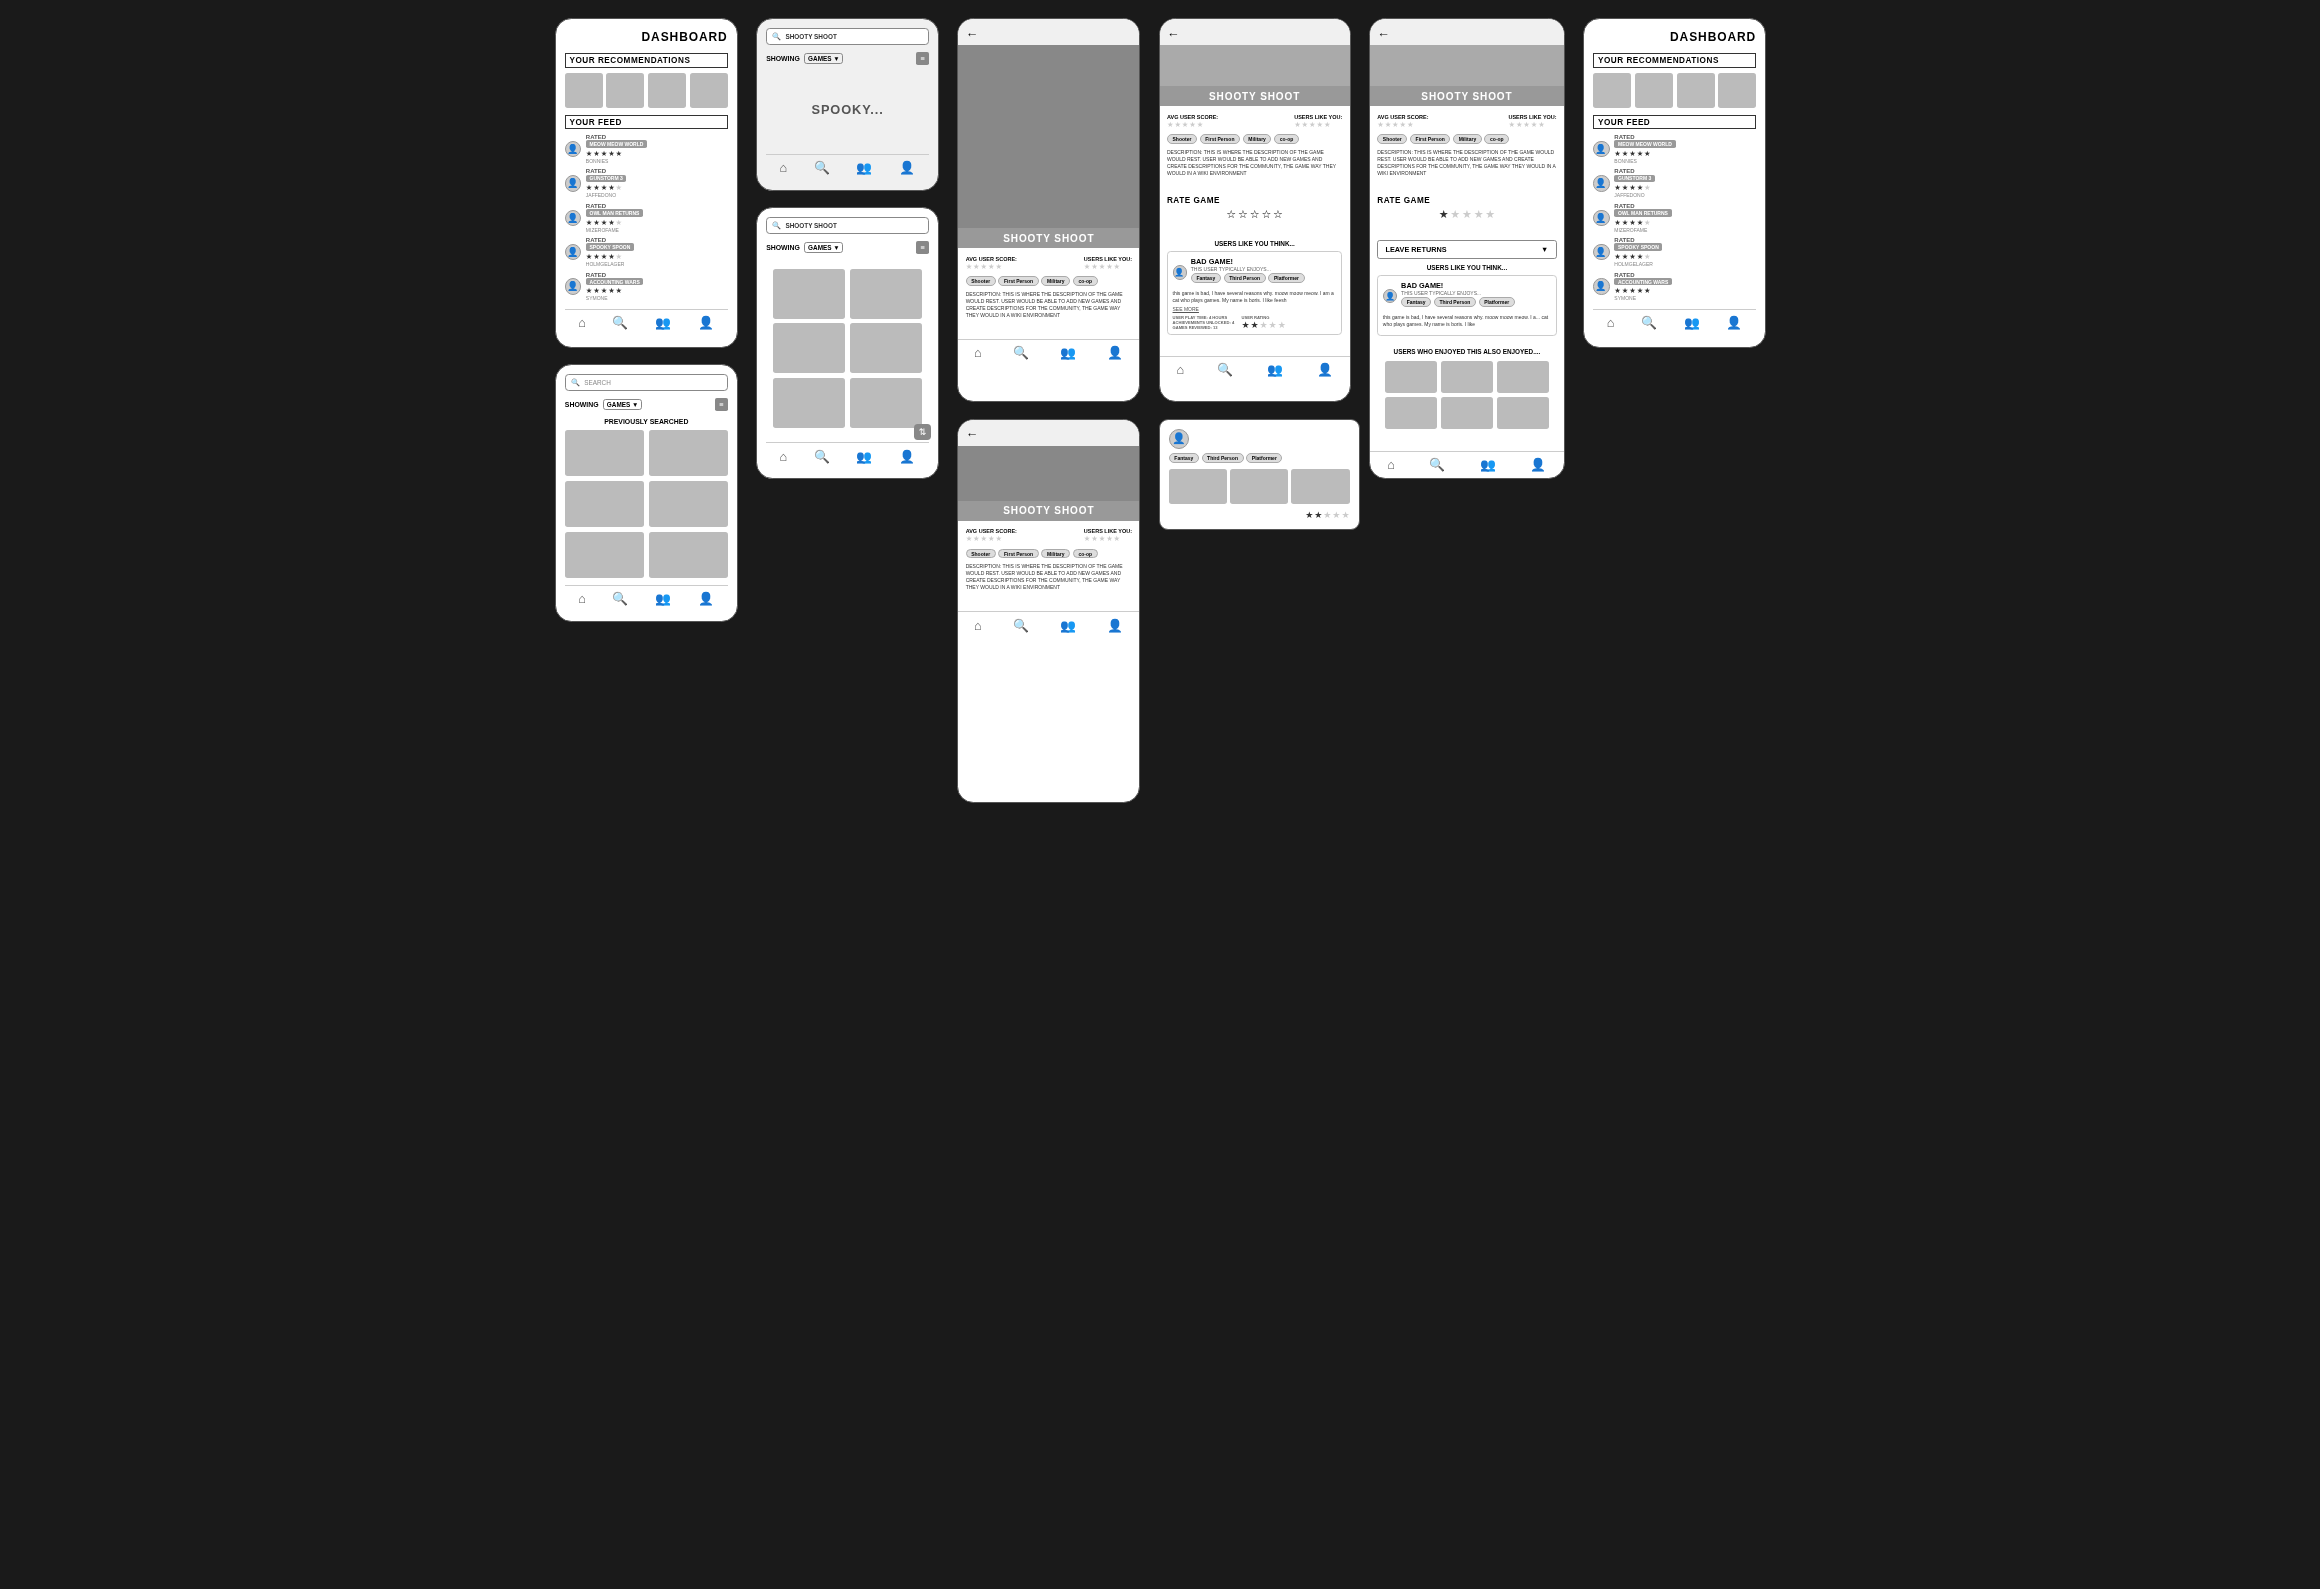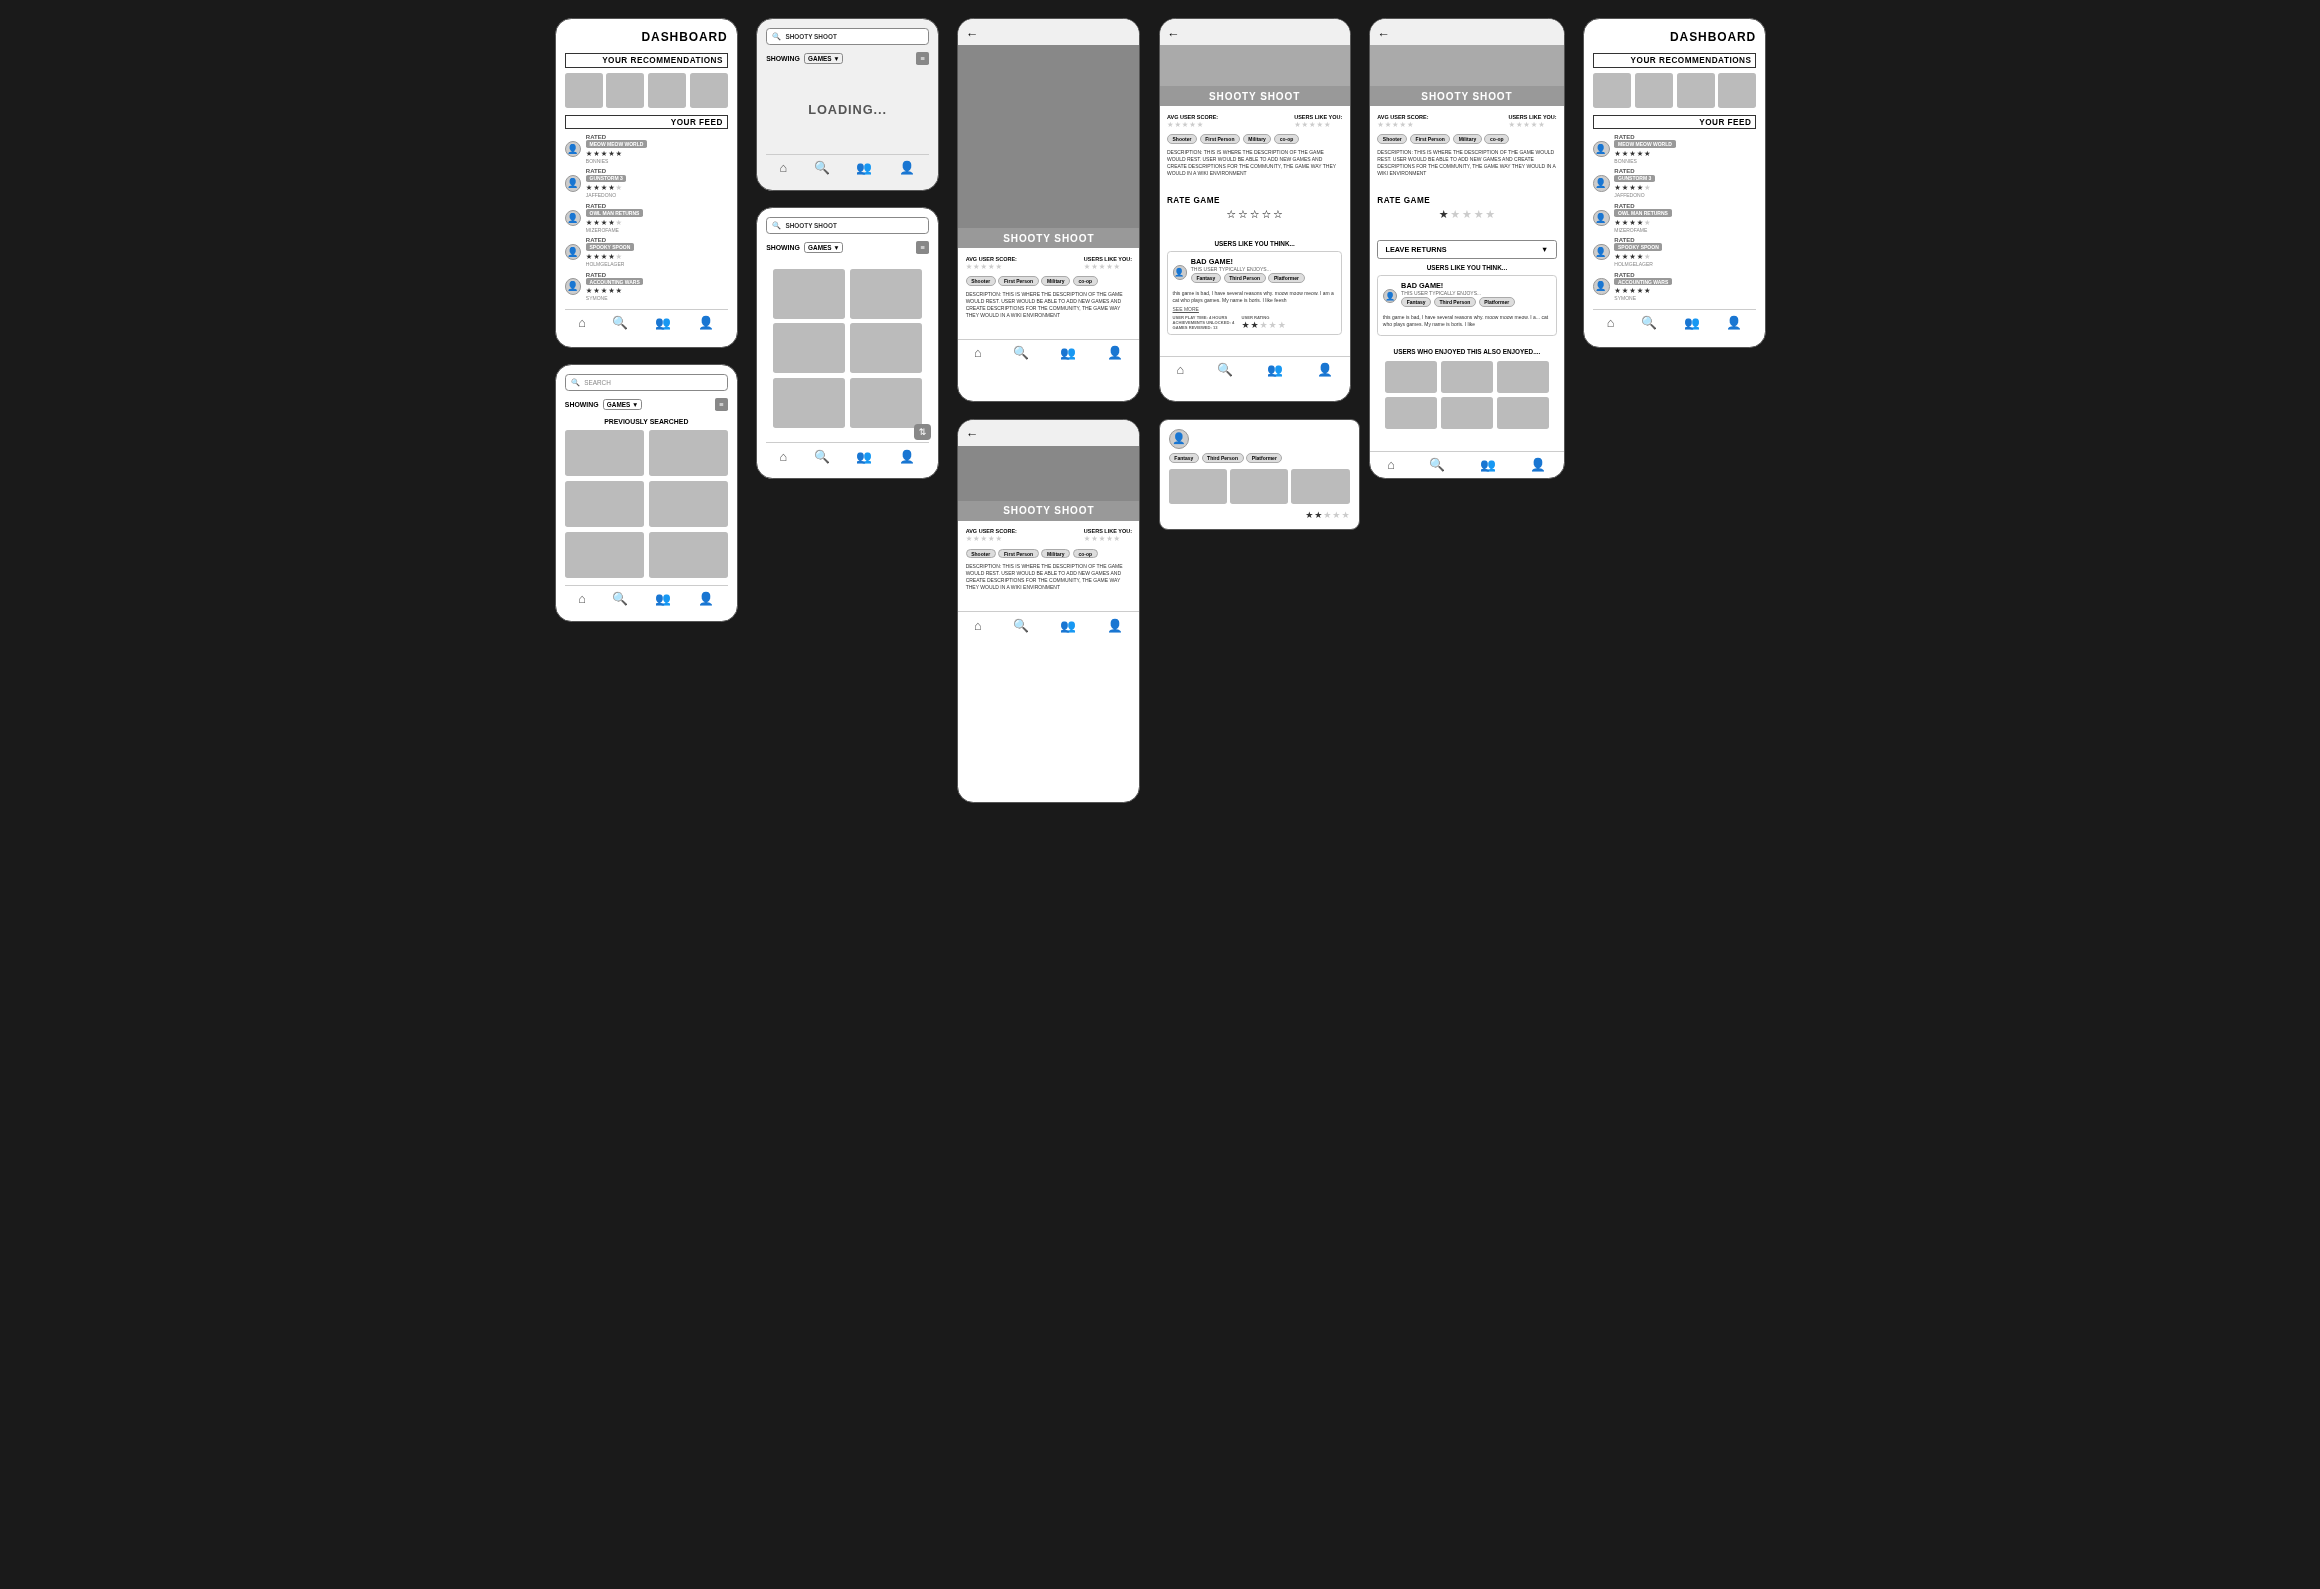--- a/index.html
+++ b/index.html
@@ -27,21 +27,21 @@
 
     .dashboard-title {
       text-align: right;
       font-weight: 900;
       font-size: 12px;
       letter-spacing: 0.9px;
       margin-bottom: 9.1px;
     }
 
     .section-label {
-      text-align: right;
+      text-align: left;
       font-weight: 700;
       font-size: 8.2px;
       letter-spacing: 0.5px;
       margin: 7.3px 0 4.6px;
       border: 1.4px solid #333;
       padding: 1.8px 3.7px;
     }
 
     .rec-row {
       display: flex;
@@ -681,21 +681,21 @@
       <span style="font-size:6.4px; color:#333; font-weight:700;">SHOOTY SHOOT</span>
     </div>
     <div class="showing-row">
       <span>SHOWING</span>
       <div class="showing-select">
         <span>GAMES</span>
         <span>▼</span>
       </div>
       <div class="filter-btn">≡</div>
     </div>
-    <div class="loading-text">LOADING...</div>
+    <div class="loading-text">SPOOKY...</div>
     <div class="bottom-nav">
       <span class="nav-icon">⌂</span>
       <span class="nav-icon">🔍</span>
       <span class="nav-icon">👥</span>
       <span class="nav-icon">👤</span>
     </div>
   </div>
 
   <div class="search-screen" style="position:relative;">
     <div class="search-bar">

